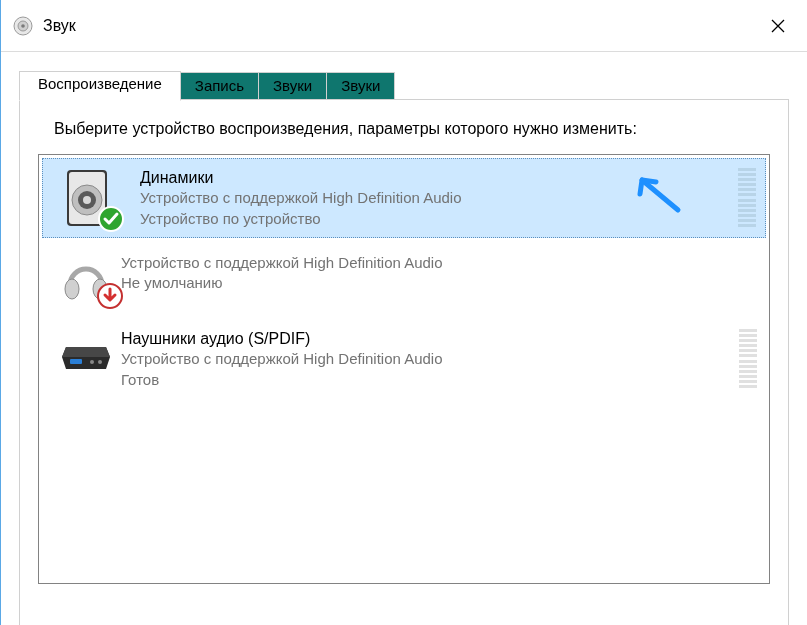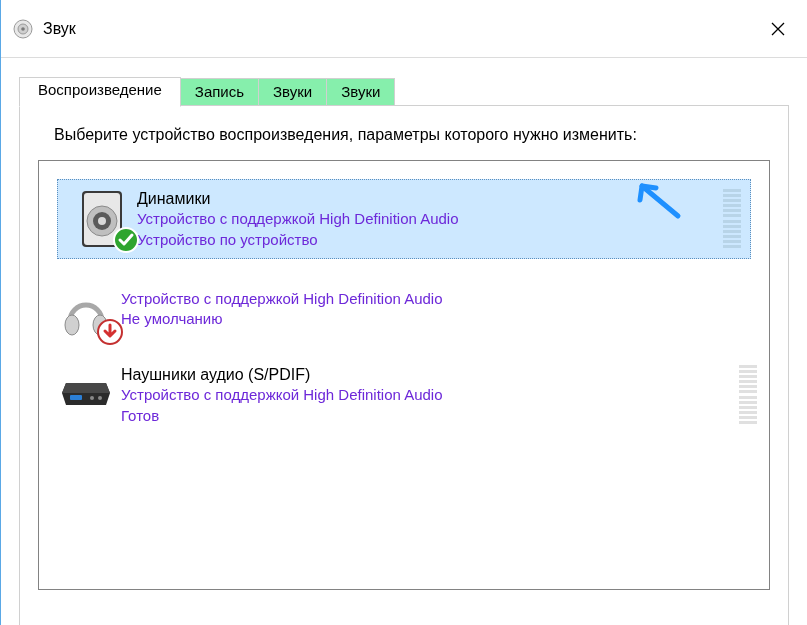--- a/index.html
+++ b/index.html
@@ -10,21 +10,21 @@
     background: #fff;
     color: #000;
     width: 807px;
     height: 625px;
     overflow: hidden;
     border-left: 1px solid #5aa8e6;
   }
   .titlebar {
     display: flex;
     align-items: center;
-    height: 58px;
+    height: 52px;
     padding: 0 6px 0 12px;
     border-bottom: 1px solid #dcdcdc;
     background: #fff;
   }
   .titlebar .app-icon {
     width: 20px; height: 20px; margin-right: 10px;
   }
   .titlebar .title {
     flex: 1;
     font-size: 16px;
@@ -54,21 +54,21 @@
     position: relative;
     top: 1px;
     background: #fff;
   }
   .tab.inactive {
     border: 1px solid #d0d0d0;
     border-bottom: 1px solid #d0d0d0;
     margin-left: -1px;
     padding: 4px 14px 5px 14px;
     top: 0;
-    background: #86efac;
+    background: #0f766e;
   }
   .tab.active {
     border: 1px solid #d0d0d0;
     border-bottom: 1px solid #fff;
     padding: 3px 18px 8px 18px;
     z-index: 3;
   }
   .panel {
     border: 1px solid #d0d0d0;
     margin-top: -1px;
@@ -90,40 +90,41 @@
   .item {
     display: flex;
     align-items: flex-start;
     padding: 8px 10px 8px 10px;
     position: relative;
     border: 2px solid transparent;
   }
   .item.selected {
     background: #cde8ff;
     border: 1px dotted #5a8fbf;
-    margin: 18px;
+    margin: 3px;
     padding: 7px 9px 7px 9px;
+    gap: 18px;
   }
   .item .icon-wrap {
     width: 70px; min-width: 70px;
     display: flex; justify-content: center;
     position: relative;
   }
   .item .txt {
     flex: 1;
     padding-top: 2px;
   }
   .item .name {
     font-size: 16px;
     color: #000;
     line-height: 1.3;
   }
   .item .sub {
     font-size: 15px;
-    color: #6d28d9;
+    color: #737373;
     line-height: 1.35;
   }
   .meter {
     width: 18px;
     height: 60px;
     margin-left: 8px;
     margin-top: 2px;
     display: flex;
     flex-direction: column;
     justify-content: space-between;

